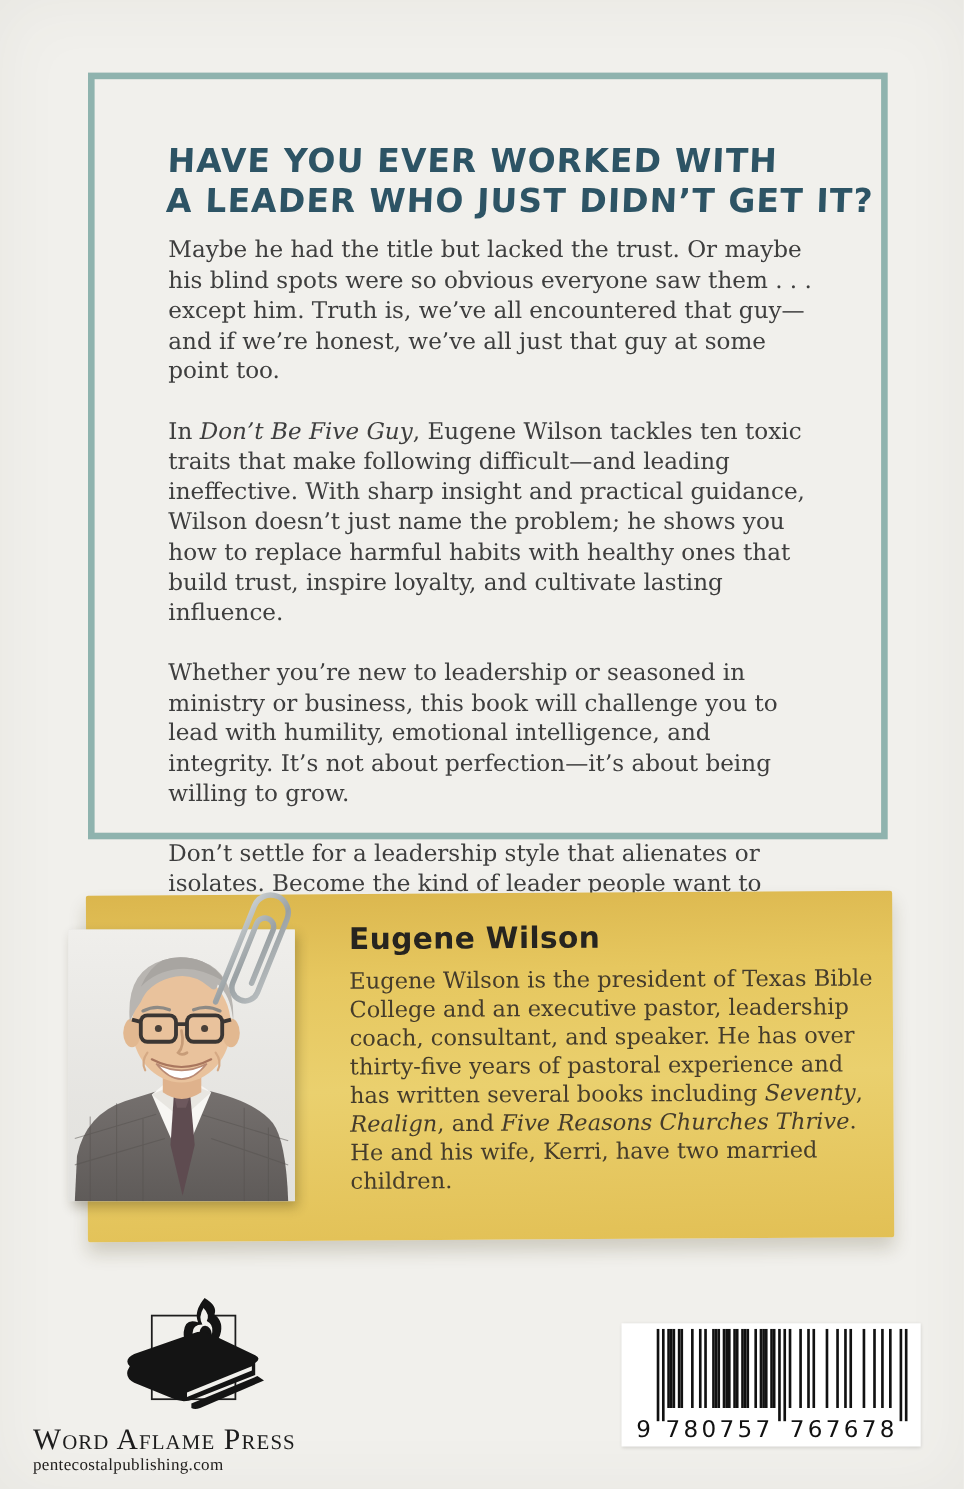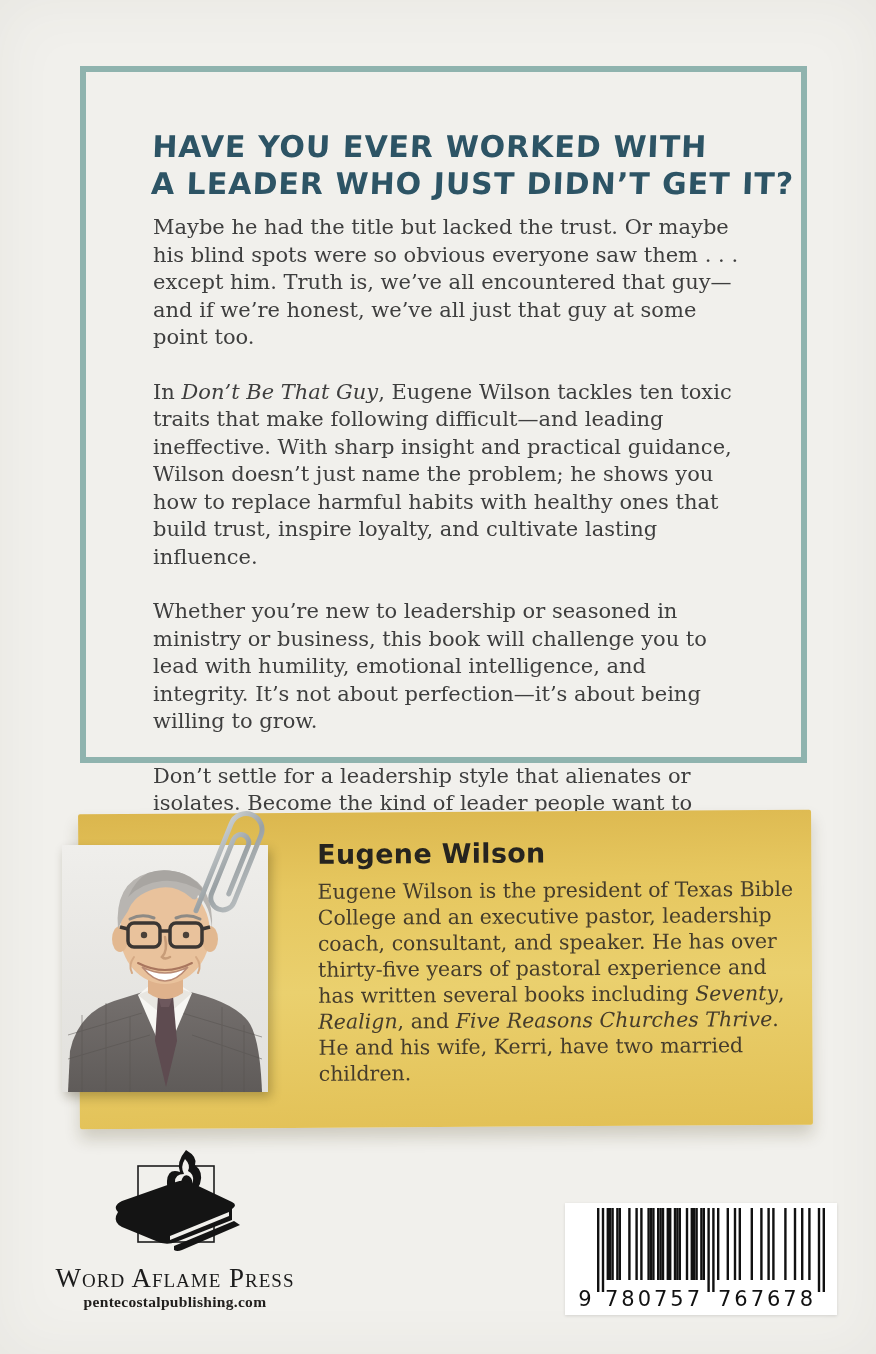--- a/index.html
+++ b/index.html
@@ -55,28 +55,28 @@
     background:#e9e8e5;
   }
   .author-photo svg{display:block;}
 
   .paperclip{
     position:absolute;left:204px;top:798px;width:88px;height:134px;
     transform:rotate(22deg);transform-origin:50% 20%;
   }
 
   
-  .publisher{position:absolute;left:30px;top:1150px;width:290px;text-align:center;}
+  .publisher{position:absolute;left:30px;top:1180px;width:290px;}
   .publisher-logo{display:block;margin:0 auto;}
   .pub-name{
     font-family:"Liberation Serif",serif;font-variant:small-caps;
     font-size:27px;line-height:28px;color:#1c1c1c;letter-spacing:1px;margin-top:0px;
   }
   .pub-site{
-    font-family:"Liberation Serif",serif;font-weight:bold;
+    font-family:"Liberation Serif",serif;font-weight:normal;
     font-size:15.5px;line-height:19px;color:#22201e;letter-spacing:0.3px;
   }
 
   
   .barcode-box{
     position:absolute;left:565px;top:1203px;width:272px;height:112px;
     background:#ffffff;display:flex;justify-content:center;align-items:flex-start;
     padding-top:5px;box-sizing:border-box;
     box-shadow:0 1px 3px rgba(0,0,0,0.12);
   }
@@ -86,21 +86,21 @@
 
 <div class="page">
 
   <div class="synopsis-box">
     <h1 class="headline">
       <span class="hl-line">HAVE YOU EVER WORKED WITH</span>
       <span class="hl-line">A LEADER WHO JUST DIDN’T GET IT?</span>
     </h1>
     <div class="synopsis-text">
       <p class="para"><span>Maybe he had the title but lacked the trust. Or maybe his blind spots were so obvious everyone saw them . . . except him. Truth is, we’ve all encountered that guy—and if we’re honest, we’ve all just that guy at some point too.</span></p>
-      <p class="para"><span>In </span><em>Don’t Be That Guy</em><span>, Eugene Wilson tackles ten toxic traits that make following difficult—and leading ineffective. With sharp insight and practical guidance, Wilson doesn’t just name the problem; he shows you how to replace harmful habits with healthy ones that build trust, inspire loyalty, and cultivate lasting influence.</span></p>
+      <p class="para"><span>In </span><em>Don’t Be Five Guy</em><span>, Eugene Wilson tackles ten toxic traits that make following difficult—and leading ineffective. With sharp insight and practical guidance, Wilson doesn’t just name the problem; he shows you how to replace harmful habits with healthy ones that build trust, inspire loyalty, and cultivate lasting influence.</span></p>
       <p class="para"><span>Whether you’re new to leadership or seasoned in ministry or business, this book will challenge you to lead with humility, emotional intelligence, and integrity. It’s not about perfection—it’s about being willing to grow.</span></p>
       <p class="para"><span>Don’t settle for a leadership style that alienates or isolates. Become the kind of leader people want to follow.</span></p>
     </div>
   </div>
 
   <div class="author-note">
     <div class="note-text">
       <h2 class="author-name">Eugene Wilson</h2>
       <p class="author-bio"><span>Eugene Wilson is the president of Texas Bible College and an executive pastor, leadership coach, consultant, and speaker. He has over thirty-five years of pastoral experience and has written several books including </span><em>Seventy</em><span>, </span><em>Realign</em><span>, and </span><em>Five Reasons Churches Thrive</em><span>. He and his wife, Kerri, have two married children.</span></p>
     </div>

